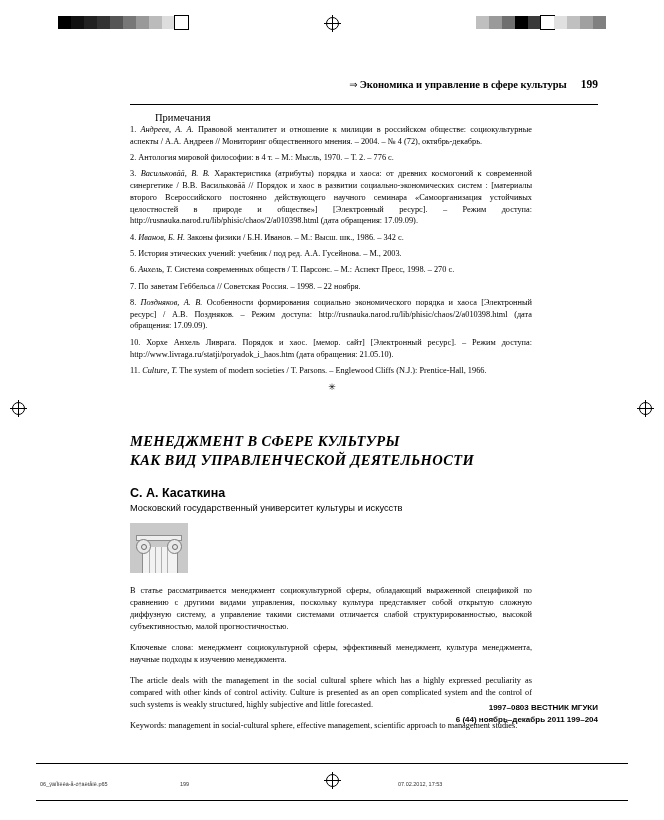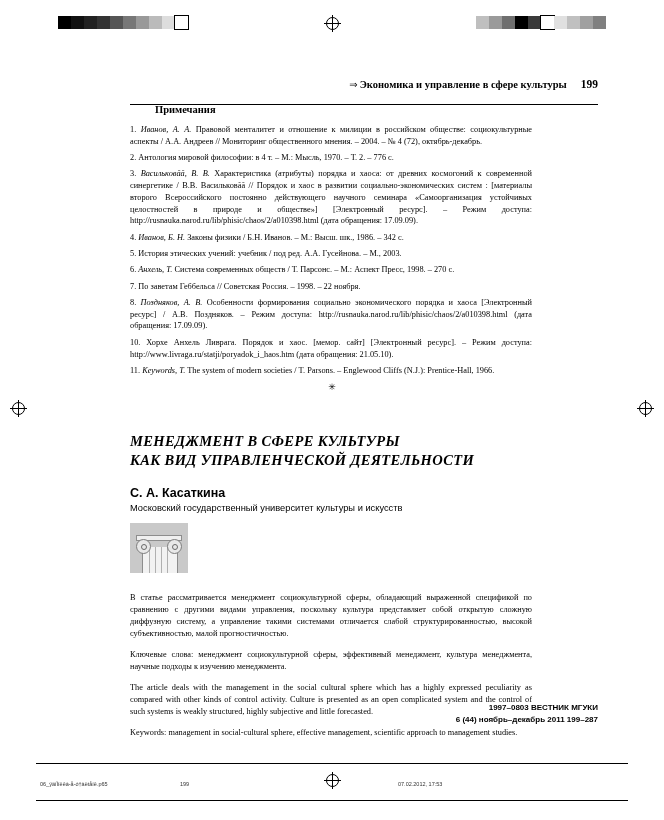--- a/index.html
+++ b/index.html
@@ -82,23 +82,23 @@
     margin-right: 2px;
   }
   .header .pgnum {
     margin-left: 14px;
     font-size: 11.5px;
   }
 
   .notes-title {
     position: absolute;
     left: 155px;
-    top: 104px;
+    top: 112px;
     font-size: 10.5px;
-    font-weight: bold;
+    font-weight: normal;
   }
 
   .refs {
     position: absolute;
     left: 130px;
     width: 402px;
     top: 124px;
     font-size: 8.3px;
     line-height: 1.42;
     text-align: justify;
@@ -195,21 +195,20 @@
   }
 
   .abstract {
     position: absolute;
     left: 130px;
     width: 402px;
     top: 585px;
     font-size: 8.3px;
     line-height: 1.45;
     text-align: justify;
-    margin-top: 7px;
   }
   .abstract p { margin: 0 0 9px 0; }
 
   .journal-info {
     position: absolute;
     right: 66px;
     top: 702px;
     text-align: right;
     font-size: 8px;
     font-family: "Liberation Sans", sans-serif;
@@ -286,30 +285,30 @@
 
 <div class="page">
 
   <div class="header">
     <span class="arrow">⇒</span><span>Экономика и управление в сфере культуры</span><span class="pgnum">199</span>
   </div>
 
   <div class="notes-title">Примечания</div>
 
   <div class="refs" id="refs">
-      <p>1. <i>Иванов, А. А.</i> Правовой менталитет и отношение к милиции в российском обществе: социокультурные аспекты / А.А. Андреев // Мониторинг общественного мнения. – 2004. – № 4 (72), октябрь-декабрь.</p>
+      <p>1. <i>Андреев, А. А.</i> Правовой менталитет и отношение к милиции в российском обществе: социокультурные аспекты / А.А. Андреев // Мониторинг общественного мнения. – 2004. – № 4 (72), октябрь-декабрь.</p>
       <p>2. Антология мировой философии: в 4 т. – М.: Мысль, 1970. – Т. 2. – 776 с.</p>
       <p>3. <i>Васильковăă, В. В.</i> Характеристика (атрибуты) порядка и хаоса: от древних космогоний к современной синергетике / В.В. Васильковăă // Порядок и хаос в развитии социально-экономических систем : [материалы второго Всероссийского постоянно действующего научного семинара «Самоорганизация устойчивых целостностей в природе и обществе»] [Электронный ресурс]. – Режим доступа: http://rusnauka.narod.ru/lib/phisic/chaos/2/a010398.html (дата обращения: 17.09.09).</p>
       <p>4. <i>Иванов, Б. Н.</i> Законы физики / Б.Н. Иванов. – М.: Высш. шк., 1986. – 342 с.</p>
       <p>5. История этических учений: учебник / под ред. А.А. Гусейнова. – М., 2003.</p>
       <p>6. <i>Анхель, Т.</i> Система современных обществ / Т. Парсонс. – М.: Аспект Пресс, 1998. – 270 с.</p>
       <p>7. По заветам Геббельса // Советская Россия. – 1998. – 22 ноября.</p>
       <p>8. <i>Поздняков, А. В.</i> Особенности формирования социально экономического порядка и хаоса [Электронный ресурс] / А.В. Поздняков. – Режим доступа: http://rusnauka.narod.ru/lib/phisic/chaos/2/a010398.html (дата обращения: 17.09.09).</p>
       <p>10. Хорхе Анхель Ливрага. Порядок и хаос. [мемор. сайт] [Электронный ресурс]. – Режим доступа: http://www.livraga.ru/statji/poryadok_i_haos.htm (дата обращения: 21.05.10).</p>
-      <p>11. <i>Keywords, T.</i> The system of modern societies / T. Parsons. – Englewood Cliffs (N.J.): Prentice-Hall, 1966.</p>
+      <p>11. <i>Culture, T.</i> The system of modern societies / T. Parsons. – Englewood Cliffs (N.J.): Prentice-Hall, 1966.</p>
     </div>
 
   <div class="asterisk">✳</div>
 
   <div class="article-title">
     <div>МЕНЕДЖМЕНТ В СФЕРЕ КУЛЬТУРЫ</div>
     <div>КАК ВИД УПРАВЛЕНЧЕСКОЙ ДЕЯТЕЛЬНОСТИ</div>
   </div>
 
   <div class="author">С. А. Касаткина</div>
@@ -333,21 +332,21 @@
 
   <div class="abstract">
     <p>В статье рассматривается менеджмент социокультурной сферы, обладающий выраженной спецификой по сравнению с другими видами управления, поскольку культура представляет собой открытую сложную диффузную систему, а управление такими системами отличается слабой структурированностью, высокой субъективностью, малой прогностичностью.</p>
     <p>Ключевые слова: менеджмент социокультурной сферы, эффективный менеджмент, культура менеджмента, научные подходы к изучению менеджмента.</p>
     <p>The article deals with the management in the social cultural sphere which has a highly expressed peculiarity as compared with other kinds of control activity. Culture is presented as an open complicated system and the control of such systems is weakly structured, highly subjective and little forecasted.</p>
     <p>Keywords: management in social-cultural sphere, effective management, scientific approach to management studies.</p>
   </div>
 
   <div class="journal-info">
     <div>1997–0803 ВЕСТНИК МГУКИ</div>
-    <div>6 (44) ноябрь–декабрь   2011   199–287</div>
+    <div>6 (44) ноябрь–декабрь   2011   199–204</div>
   </div>
 
   <div class="footrule"></div>
   <div class="footleft">06_ÿäíÏíëêà-å-ó†àëtåíê.p65</div>
   <div class="footmid">199</div>
   <div class="footright">07.02.2012, 17:53</div>
   <div class="footrule2"></div>
 </div>
 
 </body></html>

